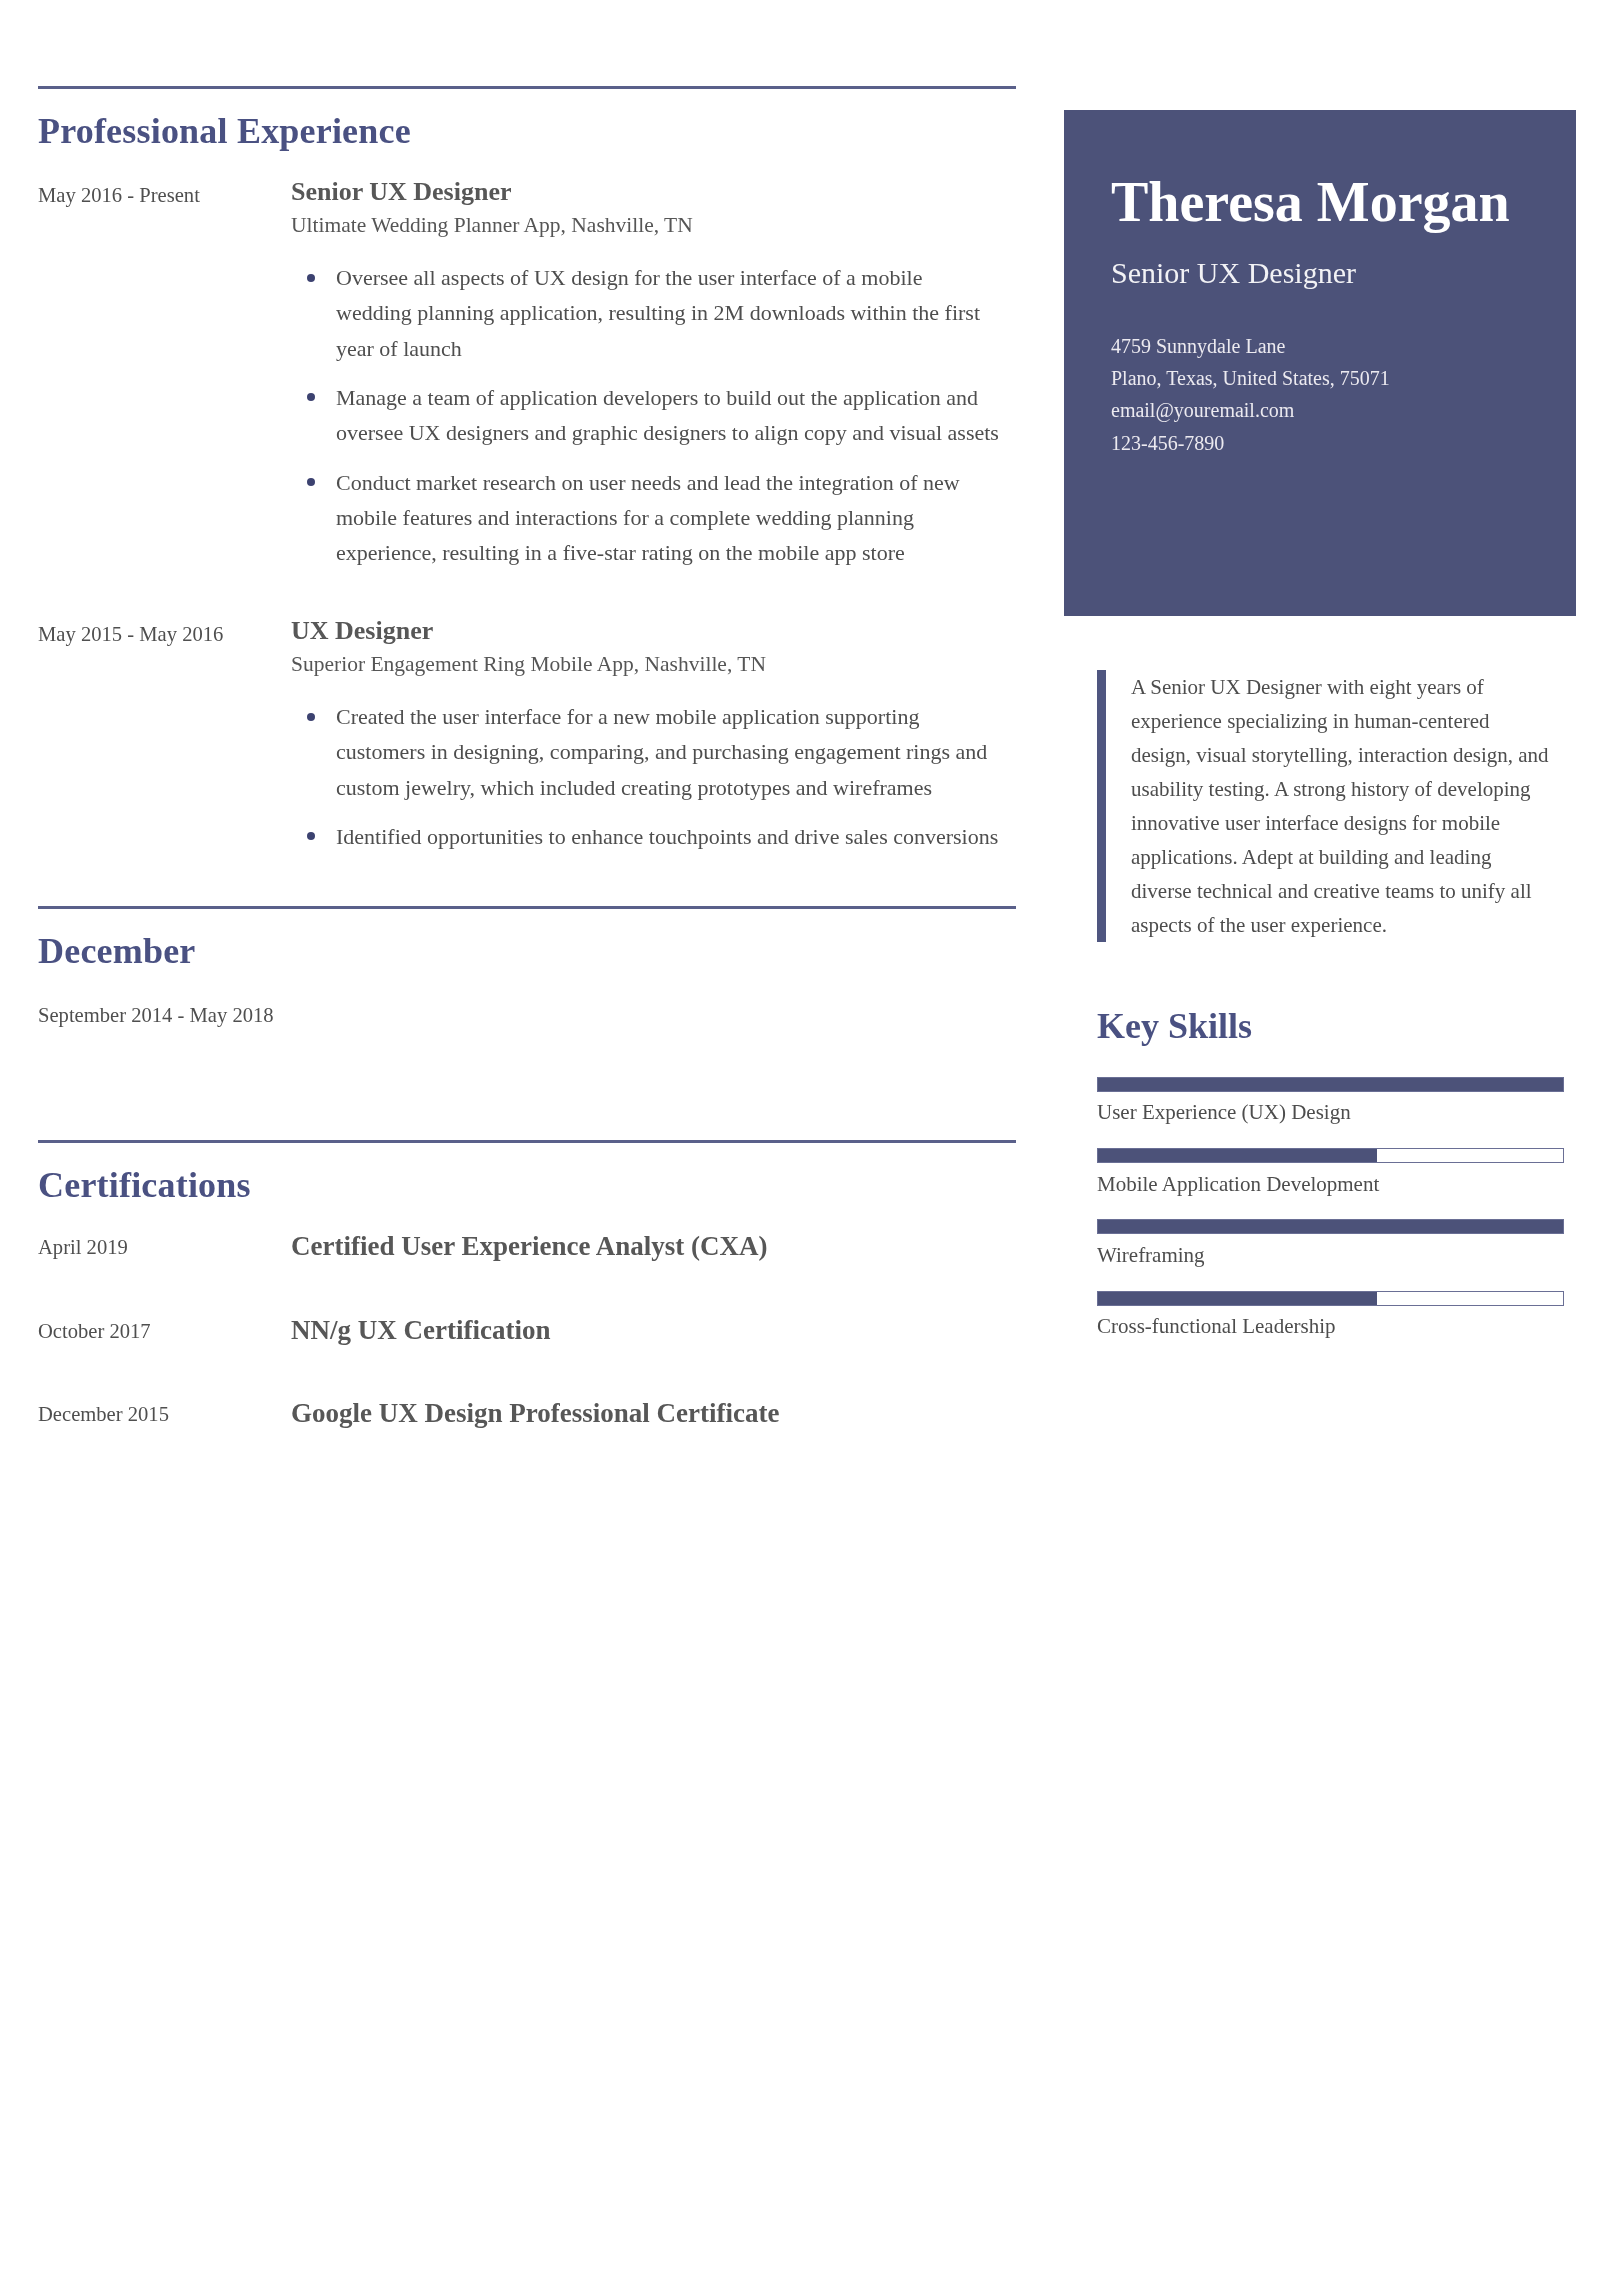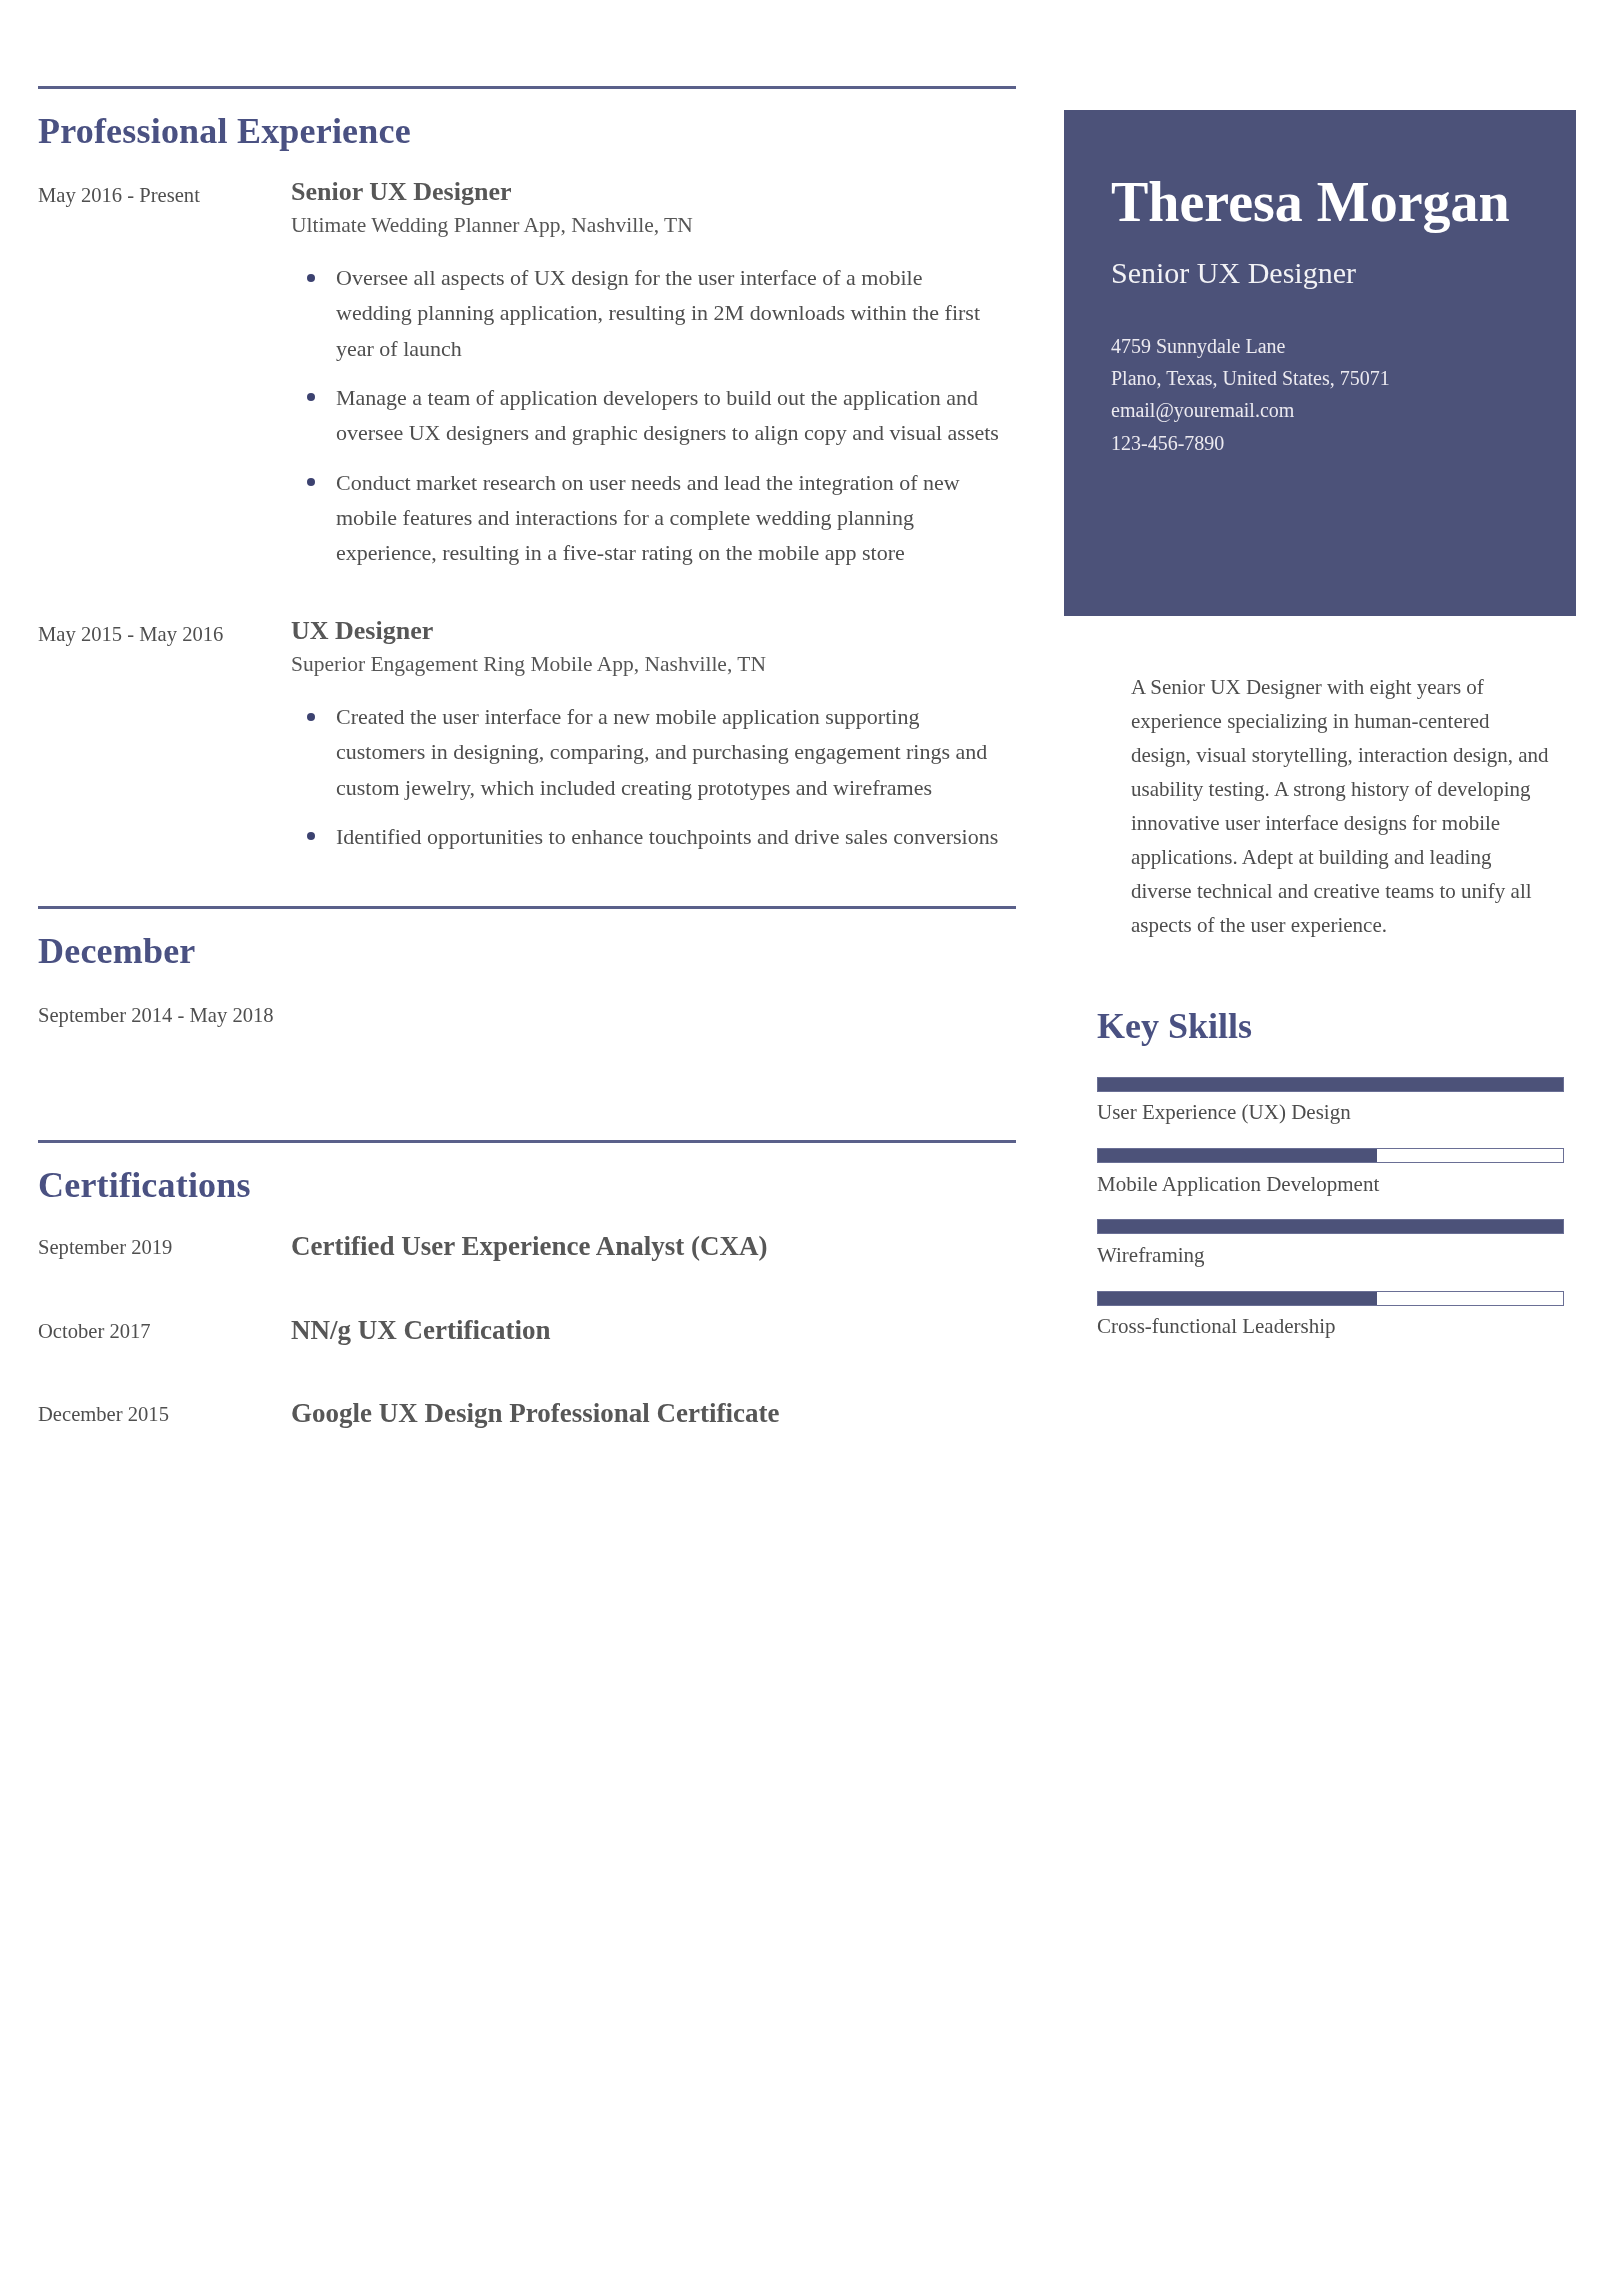--- a/index.html
+++ b/index.html
@@ -176,21 +176,20 @@
     font-size: 20px;
     color: #eceaf0;
     line-height: 1.62;
   }
 
   
   .summary-wrap {
     display: flex;
     margin-top: 54px;
     padding-left: 33px;
-    align-items: flex-end;
   }
   .summary-bar {
     width: 9px;
     flex: 0 0 9px;
     background: #4f5680;
     margin-right: 25px;
   }
   .summary-text {
     font-size: 21px;
     line-height: 1.62;
@@ -281,21 +280,21 @@
       <div class="entry">
         <div class="entry-date">September 2014 - May 2018</div>
       </div>
     </div>
 
     <div class="section" style="margin-top:109px;">
       <div class="sec-rule"></div>
       <div class="sec-title">Certifications</div>
 
       <div class="cert-entry">
-        <div class="cert-date">September 2019</div>
+        <div class="cert-date">April 2019</div>
         <div class="cert-name">Certified User Experience Analyst (CXA)</div>
       </div>
       <div class="cert-entry">
         <div class="cert-date">October 2017</div>
         <div class="cert-name">NN/g UX Certification</div>
       </div>
       <div class="cert-entry">
         <div class="cert-date">December 2015</div>
         <div class="cert-name">Google UX Design Professional Certificate</div>
       </div>

